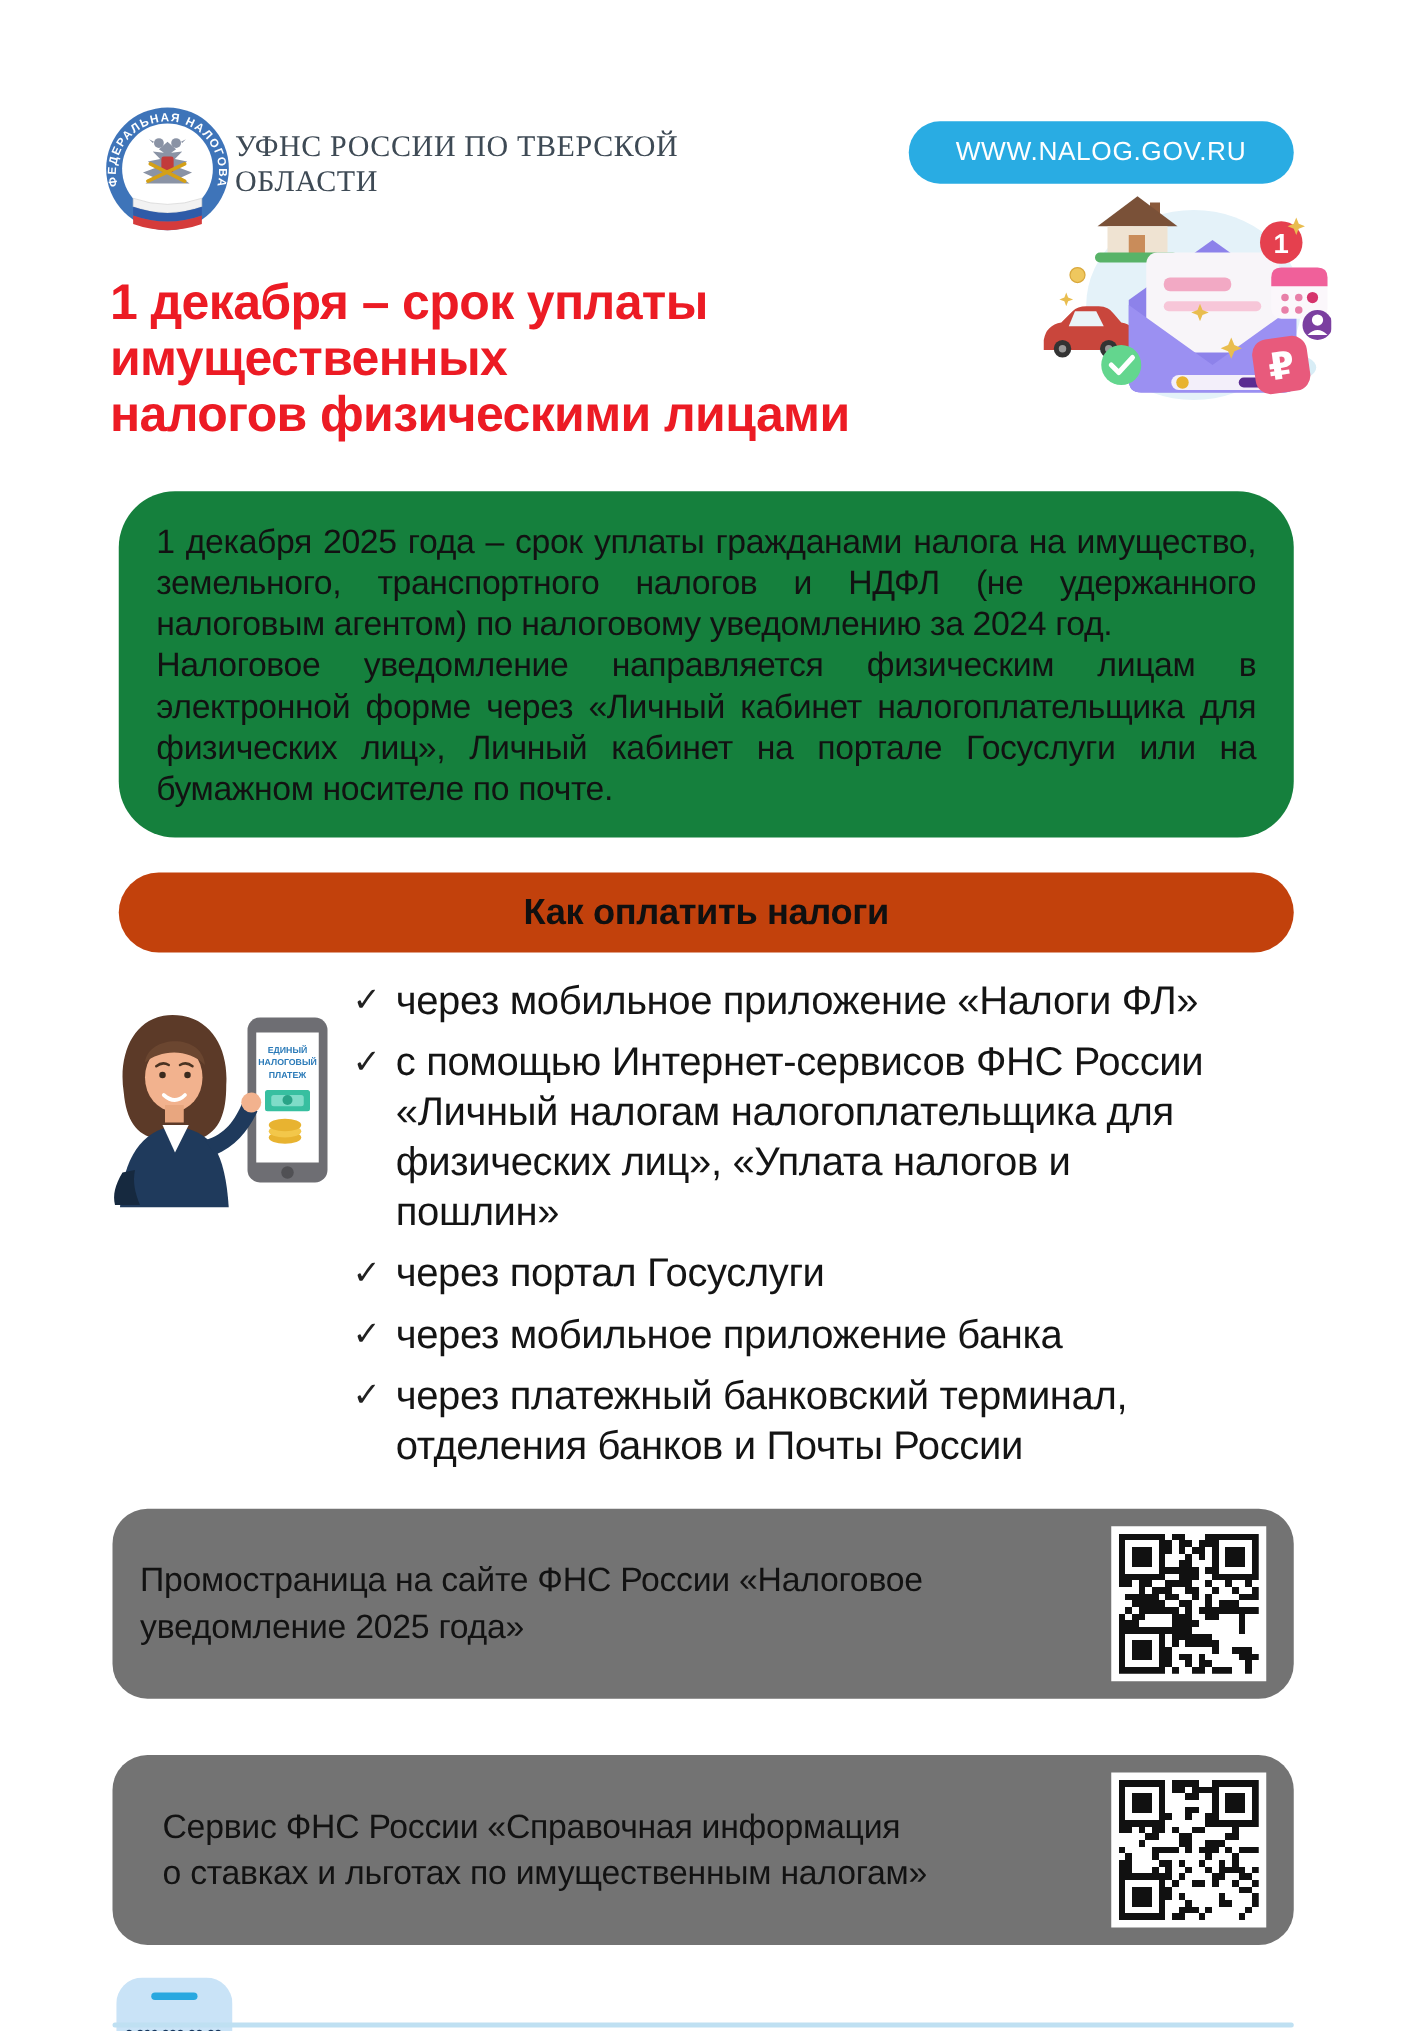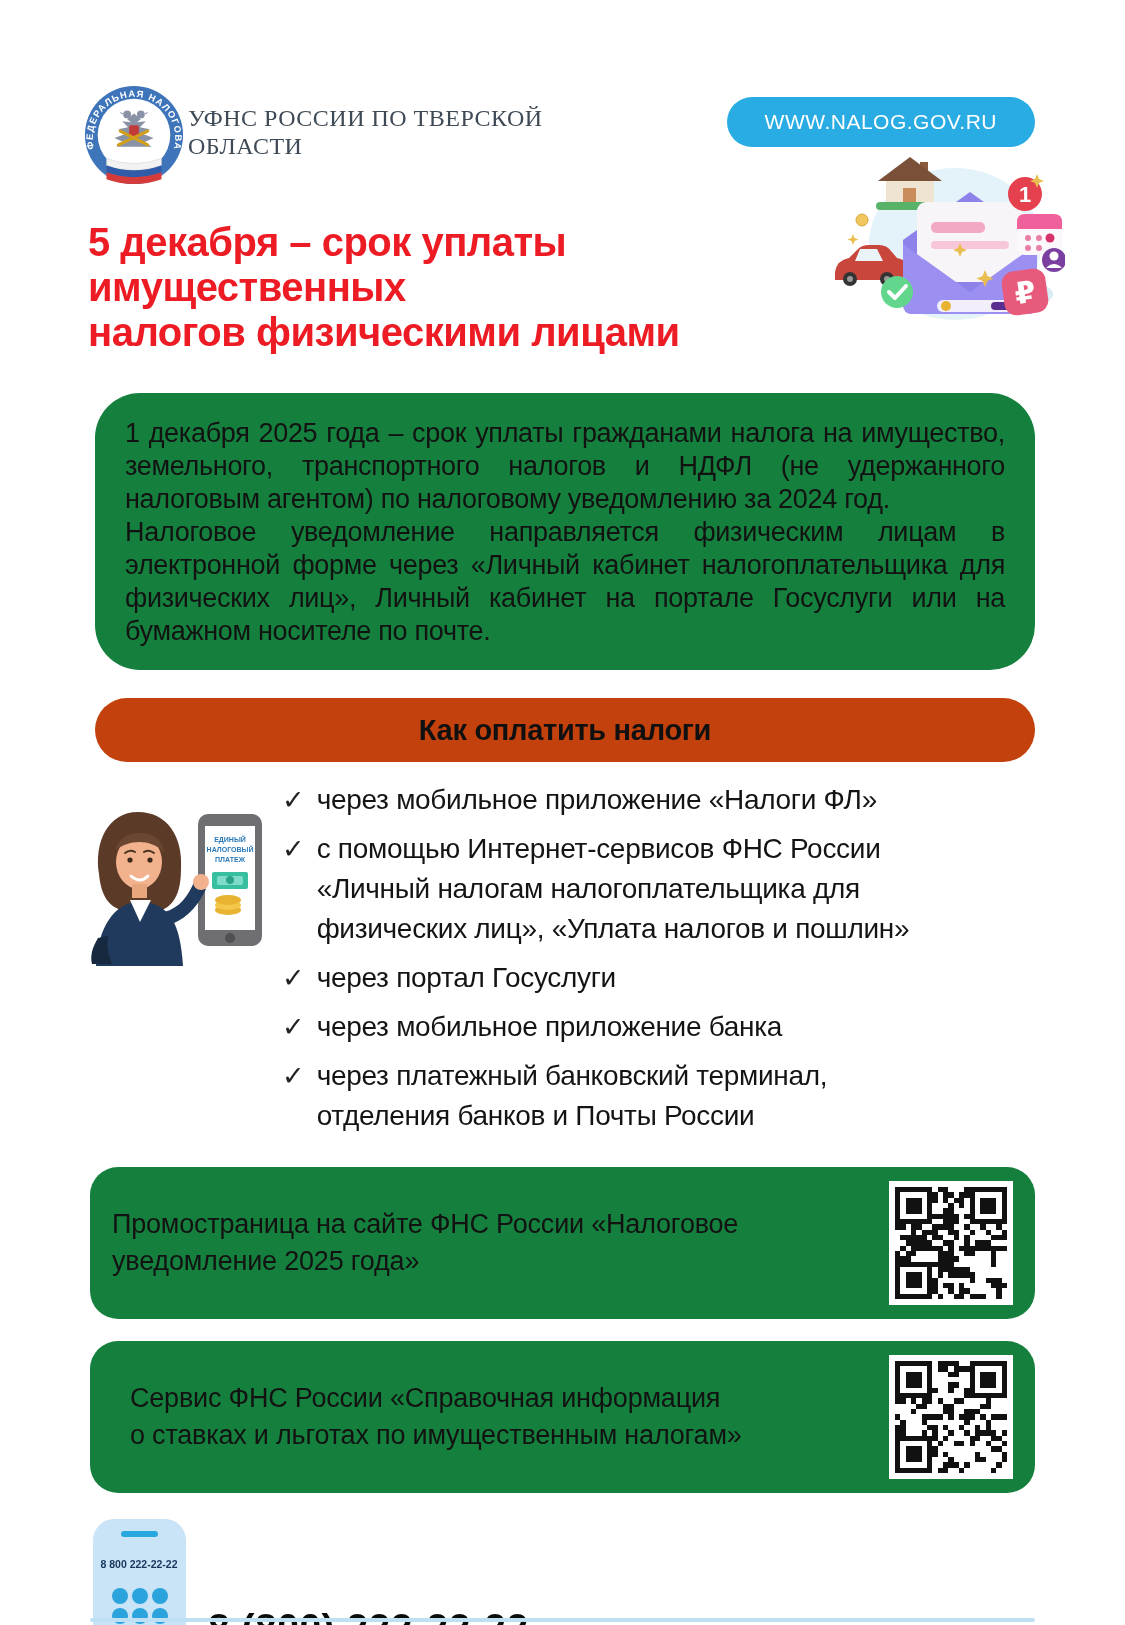--- a/index.html
+++ b/index.html
@@ -46,27 +46,27 @@
     margin:28px 90px 0 95px; height:64px; background:#c2410c; border-radius:32px;
     display:flex; align-items:center; justify-content:center;
   }
   .how-pill span { font-size:29px; font-weight:bold; letter-spacing:-0.3px; color:#101010; }
   
   .check-row { display:flex; margin-top:14px; padding-left:78px; }
   .woman-illo { width:188px; height:168px; flex:0 0 auto; margin-top:22px; }
   .checklist { list-style:none; margin-left:16px; margin-top:4px; width:700px; }
   .checklist li { display:flex; margin-bottom:9px; }
   .check-mark { font-size:27px; line-height:40px; margin-right:12px; color:#222; flex:0 0 auto; }
-  .check-text { font-size:28px; line-height:40px; letter-spacing:-0.3px; white-space:pre-line; color:#141414; }
+  .check-text { font-size:32px; line-height:40px; letter-spacing:-0.3px; white-space:pre-line; color:#141414; }
   
   .qr-box {
-    margin:22px 90px 0 90px; background:#15803d; border-radius:28px;
+    margin:22px 90px 0 90px; background:#737373; border-radius:28px;
     display:flex; align-items:center; padding:14px 22px 14px 22px; min-height:150px;
   }
-  .qr-box + .qr-box { margin-top:22px; min-height:135px;padding-left:40px; }
+  .qr-box + .qr-box { margin-top:45px; min-height:135px;padding-left:40px; }
   .qr-label { flex:1; font-size:27px; line-height:37px; letter-spacing:-0.2px; white-space:pre-line; color:#121212; }
   .qr-plate { flex:0 0 auto; width:124px; height:124px; background:#ffffff; padding:6px; margin-left:16px; }
   .qr-plate svg { width:100%; height:100%; display:block; fill:#111; }
   
   .contact-row { display:flex; margin:26px 0 0 93px; }
   .phone-illo { width:93px; height:146px; flex:0 0 auto; }
   .contact-text { margin-left:22px; padding-top:40px; }
   .phone-big { font-size:39px; font-weight:bold; letter-spacing:0.5px; color:#0b0b0b;margin-top:47px; }
   .phone-desc { margin-top:10px; font-size:22px; line-height:29px; color:#585858; white-space:pre-line; }
   .footer-rule { position:absolute; left:90px; bottom:3px; width:945px; height:4px; background:#bfe0f2; border-radius:2px; }
@@ -101,21 +101,21 @@
         <path d="M26,83 q28,10 56,0 l0,7 q-28,10 -56,0 Z" fill="#2f5ba8"></path>
         <path d="M26,90 q28,10 56,0 l0,7 q-28,10 -56,0 Z" fill="#d53b3b"></path>
       </g>
     </svg>
     <div class="org-name">УФНС РОССИИ ПО ТВЕРСКОЙ
 ОБЛАСТИ</div>
     <div class="header-spacer"></div>
     <button class="url-pill">WWW.NALOG.GOV.RU</button>
   </div>
 
-  <h1 class="title">5 декабря – срок уплаты имущественных
+  <h1 class="title">1 декабря – срок уплаты имущественных
 налогов физическими лицами</h1>
 
   <svg class="hero-illo" viewBox="0 0 240 175">
     <ellipse cx="130" cy="92" rx="86" ry="76" fill="#e4f2f9"></ellipse>
     <ellipse cx="206" cy="142" rx="22" ry="11" fill="#d8edf6"></ellipse>
 
     <g>
       <rect x="95" y="10" width="8" height="13" fill="#8a5a3c"></rect>
       <polygon points="53,29 85,5 117,29" fill="#7a5138"></polygon>
       <rect x="61" y="29" width="48" height="22" fill="#efe3d2"></rect>

